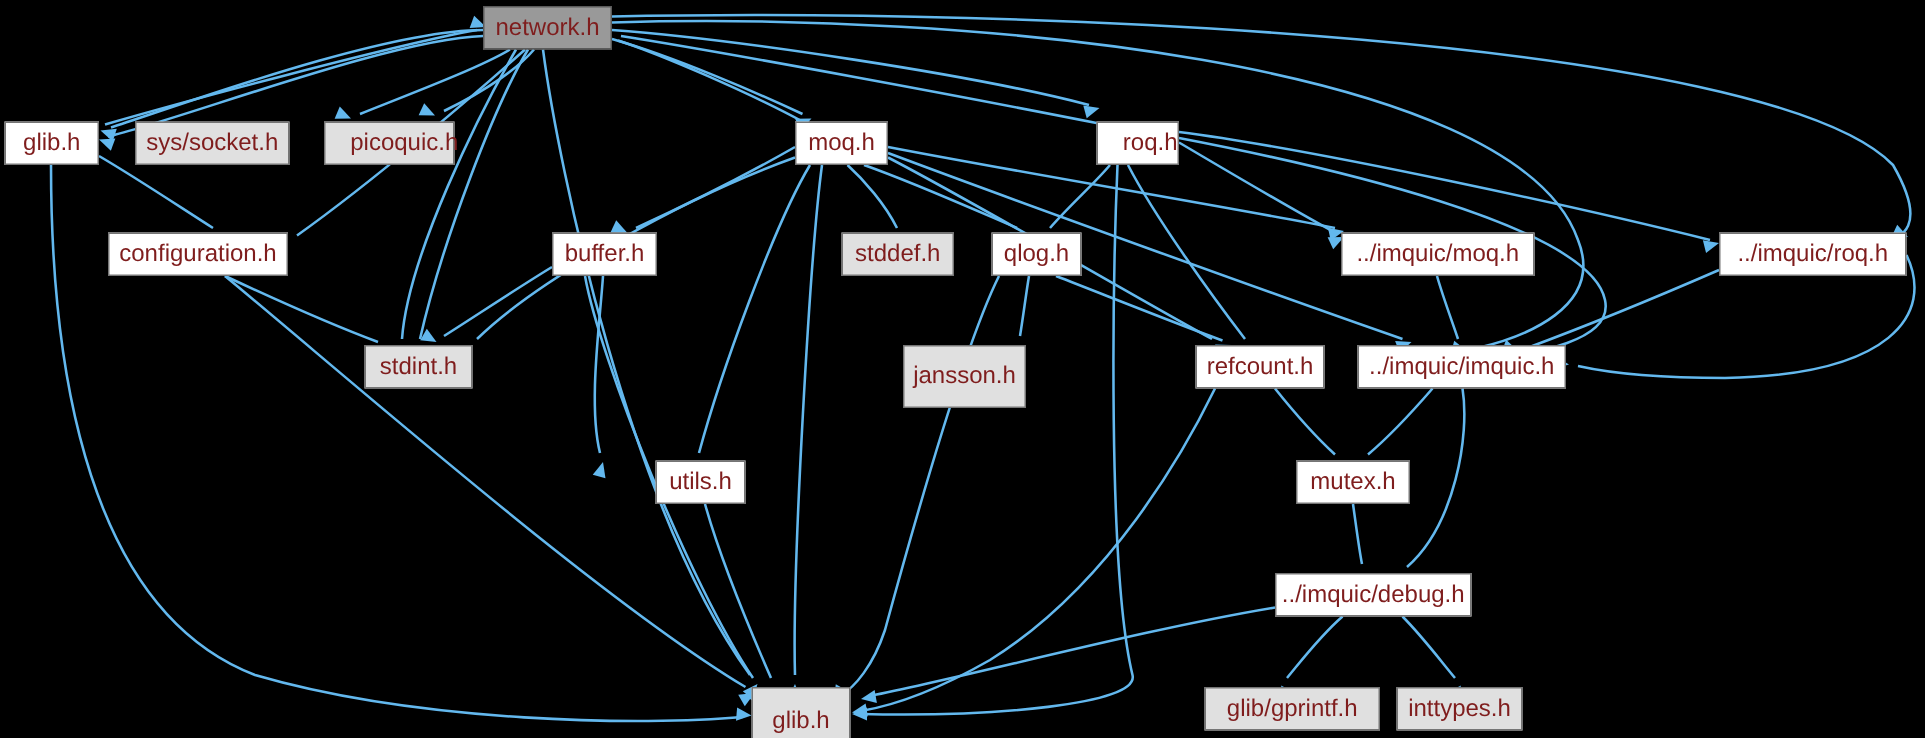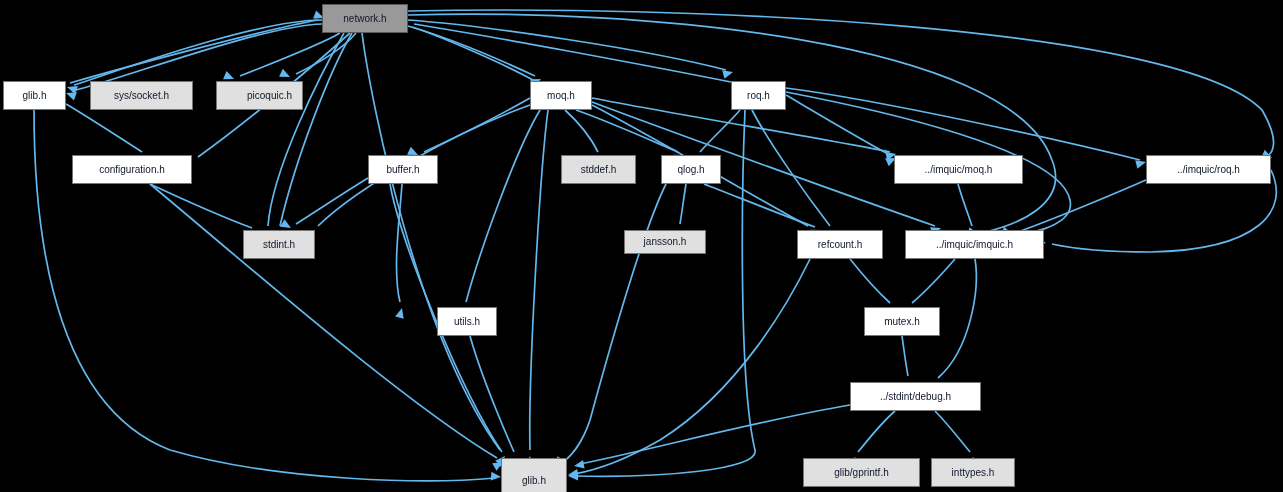--- a/index.html
+++ b/index.html
@@ -22,22 +22,22 @@
     width: 1283px;
     height: 492px;
   }
   .node {
     position: absolute;
     box-sizing: border-box;
     display: flex;
     align-items: center;
     justify-content: center;
     border: 1px solid #757575;
-    font-size: 10px;
-    color: #0f172a;
+    font-size: 16px;
+    color: #7f1d1d;
     white-space: nowrap;
     letter-spacing: 0px;
     line-height: 1;
   }
   .node.local { background: #ffffff; }
   .node.ext   { background: #e0e0e0; }
   .node.root  { background: #999999; border-color: #5a5a5a; }
   .node-label { pointer-events: none; }
 </style>
 </head>
@@ -159,21 +159,21 @@
       </div>
       <div class="node ext" style="left: 90px; top: 81px; width: 103px; height: 29px;">
         <span class="node-label">sys/socket.h</span>
       </div>
       <div class="node ext" style="left: 216px; top: 81px; width: 87px; height: 29px; padding-left: 20px;">
         <span class="node-label">picoquic.h</span>
       </div>
       <div class="node local" style="left: 530px; top: 81px; width: 62px; height: 29px;">
         <span class="node-label">moq.h</span>
       </div>
-      <div class="node local" style="left: 731px; top: 81px; width: 55px; height: 29px;">
+      <div class="node local" style="left: 731px; top: 81px; width: 55px; height: 29px; justify-content: flex-end;">
         <span class="node-label">roq.h</span>
       </div>
       <div class="node local" style="left: 72px; top: 155px; width: 120px; height: 29px;">
         <span class="node-label">configuration.h</span>
       </div>
       <div class="node local" style="left: 368px; top: 155px; width: 70px; height: 29px;">
         <span class="node-label">buffer.h</span>
       </div>
       <div class="node ext" style="left: 561px; top: 155px; width: 75px; height: 29px;">
         <span class="node-label">stddef.h</span>
@@ -183,37 +183,37 @@
       </div>
       <div class="node local" style="left: 894px; top: 155px; width: 129px; height: 29px;">
         <span class="node-label">../imquic/moq.h</span>
       </div>
       <div class="node local" style="left: 1146px; top: 155px; width: 125px; height: 29px;">
         <span class="node-label">../imquic/roq.h</span>
       </div>
       <div class="node ext" style="left: 243px; top: 230px; width: 72px; height: 29px;">
         <span class="node-label">stdint.h</span>
       </div>
-      <div class="node ext" style="left: 624px; top: 230px; width: 82px; height: 24px;">
+      <div class="node ext" style="left: 602px; top: 230px; width: 82px; height: 42px;">
         <span class="node-label">jansson.h</span>
       </div>
       <div class="node local" style="left: 797px; top: 230px; width: 86px; height: 29px;">
         <span class="node-label">refcount.h</span>
       </div>
       <div class="node local" style="left: 905px; top: 230px; width: 139px; height: 29px;">
         <span class="node-label">../imquic/imquic.h</span>
       </div>
       <div class="node local" style="left: 437px; top: 307px; width: 60px; height: 29px;">
         <span class="node-label">utils.h</span>
       </div>
       <div class="node local" style="left: 864px; top: 307px; width: 76px; height: 29px;">
         <span class="node-label">mutex.h</span>
       </div>
       <div class="node local" style="left: 850px; top: 382px; width: 131px; height: 29px;">
-        <span class="node-label">../stdint/debug.h</span>
+        <span class="node-label">../imquic/debug.h</span>
       </div>
       <div class="node ext" style="left: 501px; top: 458px; width: 66px; height: 46px;">
         <span class="node-label">glib.h</span>
       </div>
       <div class="node ext" style="left: 803px; top: 458px; width: 117px; height: 29px;">
         <span class="node-label">glib/gprintf.h</span>
       </div>
       <div class="node ext" style="left: 931px; top: 458px; width: 84px; height: 29px;">
         <span class="node-label">inttypes.h</span>
       </div>

